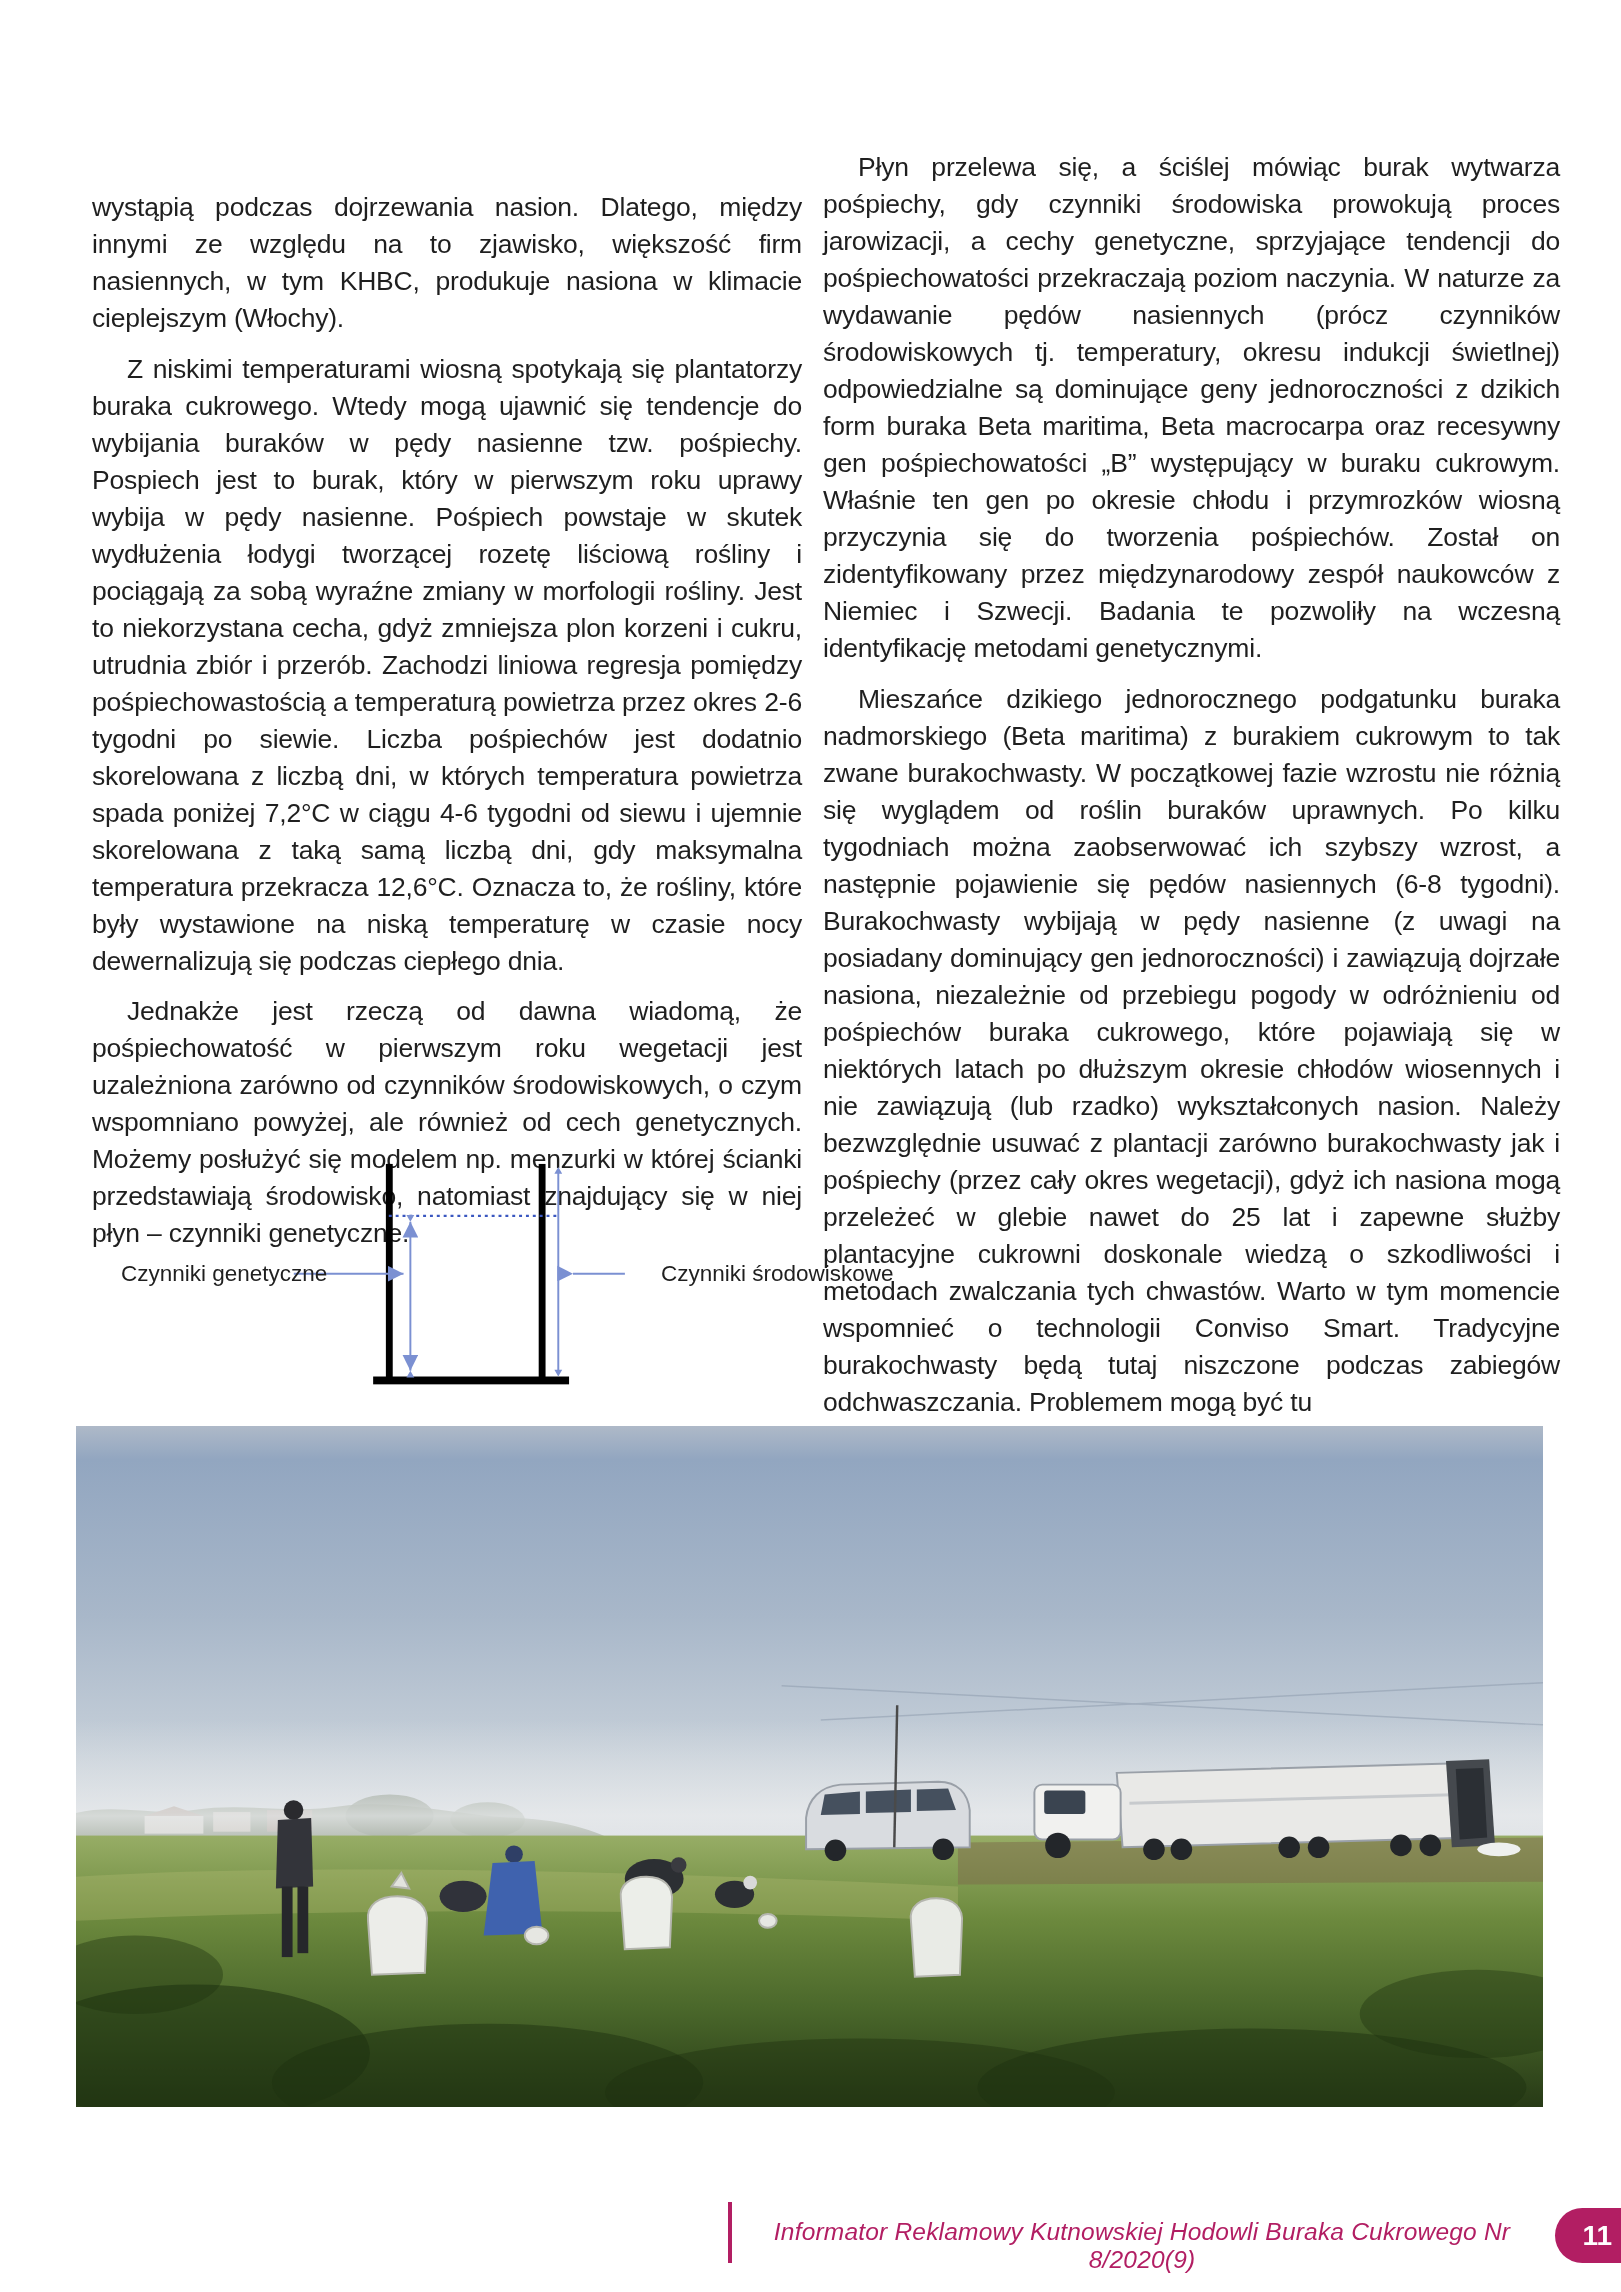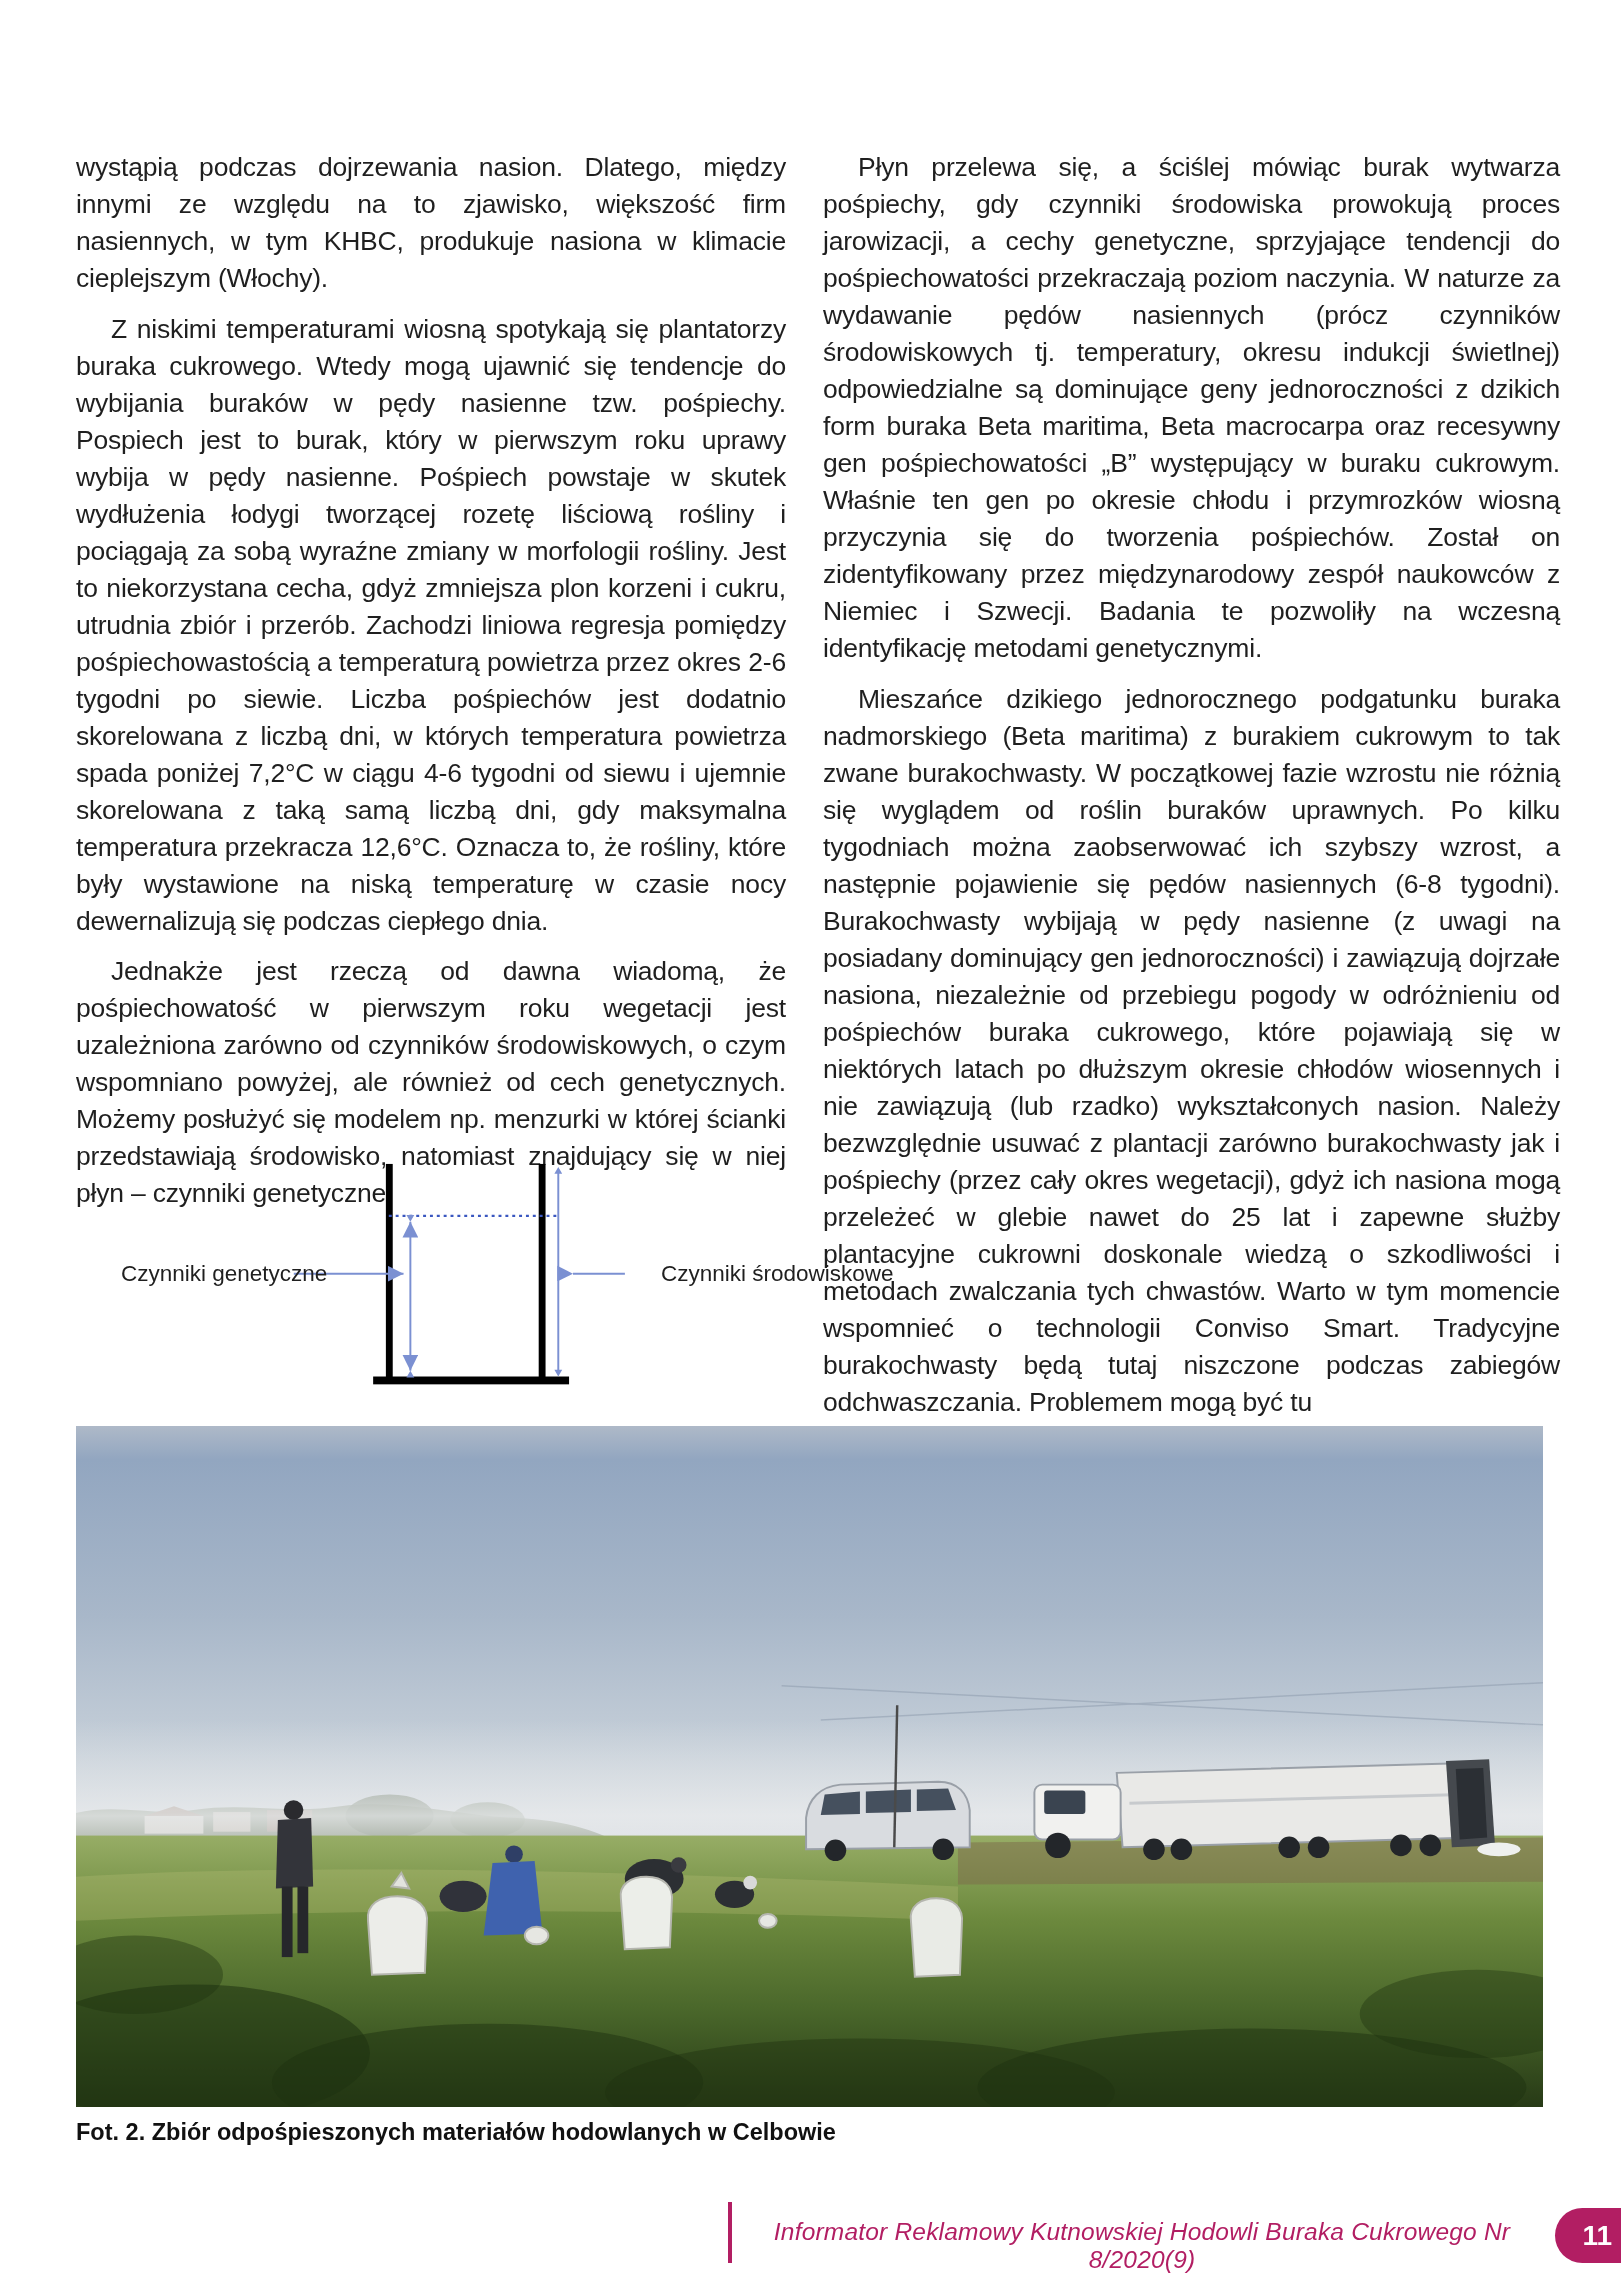--- a/index.html
+++ b/index.html
@@ -1,20 +1,20 @@
 <!DOCTYPE html>
 <html><head>
 <meta charset="utf-8">
 <style>
   html,body{margin:0;padding:0;background:#e8e8e8;}
   .page{position:relative;width:1621px;height:2293px;background:#ffffff;overflow:hidden;
         font-family:"Liberation Sans",sans-serif;color:#1f1f1f;}
   .col{position:absolute;top:149px;text-align:justify;font-size:26.5px;line-height:37px;
        letter-spacing:-0.2px;}
-  .col-left{left:76px;width:710px;}
+  .col-left{left:92px;width:710px;margin-top:40px;}
   .col-right{left:823px;width:737px;}
   .col p{margin:0 0 13.7px 0;}
   .col p.indent{text-indent:35px;}
 
   
   .diagram{position:absolute;left:76px;top:1161px;width:710px;height:240px;margin-left:45px;}
   .diagram svg{position:absolute;left:0;top:0;}
   .dlabel{position:absolute;top:99px;font-size:22.5px;line-height:27.4px;color:#1f1f1f;white-space:nowrap;}
   .dlabel.left{left:0;width:170px;text-align:right;}
   .dlabel.right{left:540px;text-align:left;}
@@ -179,21 +179,20 @@
 
       <g fill="#1e3110">
         <ellipse cx="120" cy="640" rx="180" ry="70" opacity="0.55"></ellipse>
         <ellipse cx="420" cy="670" rx="220" ry="60" opacity="0.5"></ellipse>
         <ellipse cx="800" cy="680" rx="260" ry="55" opacity="0.45"></ellipse>
         <ellipse cx="1200" cy="675" rx="280" ry="60" opacity="0.5"></ellipse>
         <ellipse cx="60" cy="560" rx="90" ry="40" opacity="0.4"></ellipse>
         <ellipse cx="1430" cy="600" rx="120" ry="45" opacity="0.4"></ellipse>
       </g>
     </svg>
-    <figcaption class="figcaption">Fot. 2. Zbiór odpośpieszonych materiałów hodowlanych w Celbowie</figcaption>
   </figure>
 
   <div class="footer-rule" style="background: rgb(178, 30, 99);"></div>
   <div class="footer-text" style="color: rgb(178, 30, 99);">Informator Reklamowy Kutnowskiej Hodowli Buraka Cukrowego Nr 8/2020(9)</div>
   <div class="page-badge" style="background: rgb(178, 30, 99);">
     <span>11</span>
   </div>
 
 </div>
 

